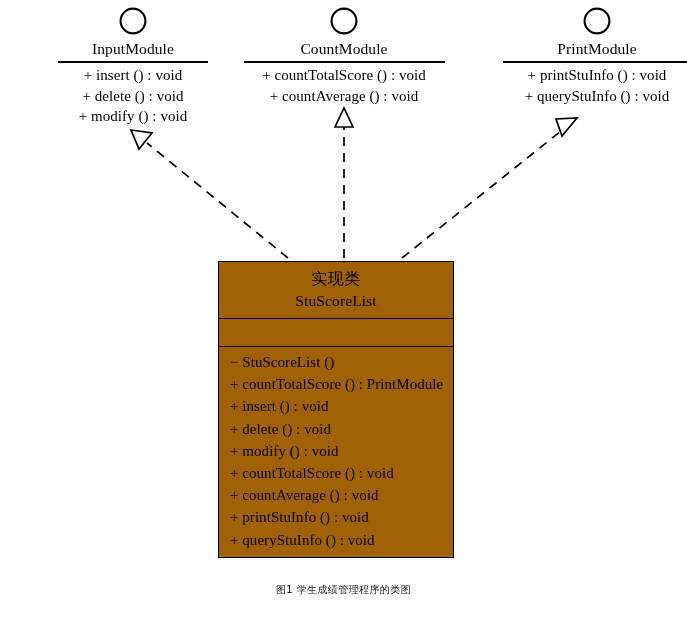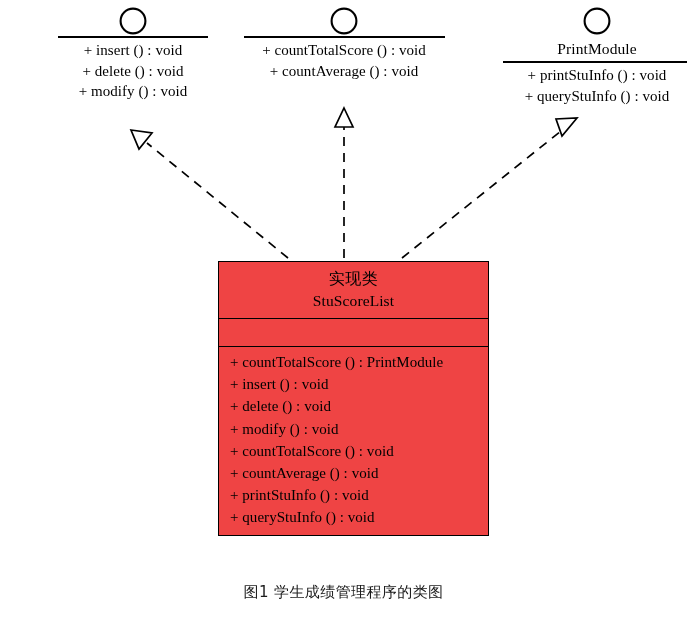--- a/index.html
+++ b/index.html
@@ -63,23 +63,23 @@
     line-height: 20.5px;
     white-space: nowrap;
     letter-spacing: 0.05px;
   }
 
   
   #impl-class {
     position: absolute;
     left: 218px;
     top: 261px;
-    width: 271px;
+    width: 236px;
     border: 1.6px solid #000;
-    background: #ef4444;
+    background: #a16207;
     box-sizing: border-box;
   }
   .class-header {
     text-align: center;
     padding: 6px 4px 7px 4px;
     border-bottom: 1.6px solid #000;
   }
   .class-stereotype {
     font-size: 16px;
     line-height: 22px;
@@ -108,21 +108,21 @@
   }
 
   
   #figure-caption {
     position: absolute;
     left: 0;
     top: 583px;
     width: 687px;
     text-align: center;
     font-family: "DejaVu Sans", "Liberation Sans", sans-serif;
-    font-size: 15px;
+    font-size: 10px;
     letter-spacing: 0.4px;
     color: #1a1a1a;
   }
 </style>
 </head>
 <body>
 
 <div id="diagram-canvas">
 
   <svg id="connector-layer" viewBox="0 0 687 618">
@@ -140,32 +140,34 @@
     <g>
       <line x1="402" y1="258" x2="561" y2="131" stroke="#000" stroke-width="1.7" stroke-dasharray="9 7"></line>
       <polygon points="577,118 562,136 556,119" fill="#ffffff" stroke="#000" stroke-width="1.7" stroke-linejoin="miter"></polygon>
     </g>
   </svg>
 
   <div class="interface-node" id="node-input-module" style="left:48px; top:6px; width:170px;">
     <svg class="lollipop" width="30" height="30" viewBox="0 0 30 30">
       <circle cx="15" cy="15" r="12.4" fill="none" stroke="#000" stroke-width="2.1"></circle>
     </svg>
+    <div class="interface-name">InputModule</div>
     <div class="interface-rule" style="width:150px;"></div>
     <div class="interface-ops">
       <div class="op-line">+ insert () : void</div>
       <div class="op-line">+ delete () : void</div>
       <div class="op-line">+ modify () : void</div>
     </div>
   </div>
 
   <div class="interface-node" id="node-count-module" style="left:240px; top:6px; width:208px;">
     <svg class="lollipop" width="30" height="30" viewBox="0 0 30 30">
       <circle cx="15" cy="15" r="12.4" fill="none" stroke="#000" stroke-width="2.1"></circle>
     </svg>
+    <div class="interface-name">CountModule</div>
     <div class="interface-rule" style="width:201px;"></div>
     <div class="interface-ops">
       <div class="op-line">+ countTotalScore () : void</div>
       <div class="op-line">+ countAverage () : void</div>
     </div>
   </div>
 
   <div class="interface-node" id="node-print-module" style="left:500px; top:6px; width:194px;">
     <svg class="lollipop" width="30" height="30" viewBox="0 0 30 30">
       <circle cx="15" cy="15" r="12.4" fill="none" stroke="#000" stroke-width="2.1"></circle>
@@ -178,20 +180,21 @@
     </div>
   </div>
 
   <div id="impl-class">
     <div class="class-header">
       <div class="class-stereotype">实现类</div>
       <div class="class-name">StuScoreList</div>
     </div>
     <div class="class-attributes"></div>
     <div class="class-methods">
+      <div class="method-line">− StuScoreList ()</div>
       <div class="method-line">+ countTotalScore () : PrintModule</div>
       <div class="method-line">+ insert () : void</div>
       <div class="method-line">+ delete () : void</div>
       <div class="method-line">+ modify () : void</div>
       <div class="method-line">+ countTotalScore () : void</div>
       <div class="method-line">+ countAverage () : void</div>
       <div class="method-line">+ printStuInfo () : void</div>
       <div class="method-line">+ queryStuInfo () : void</div>
     </div>
   </div>

